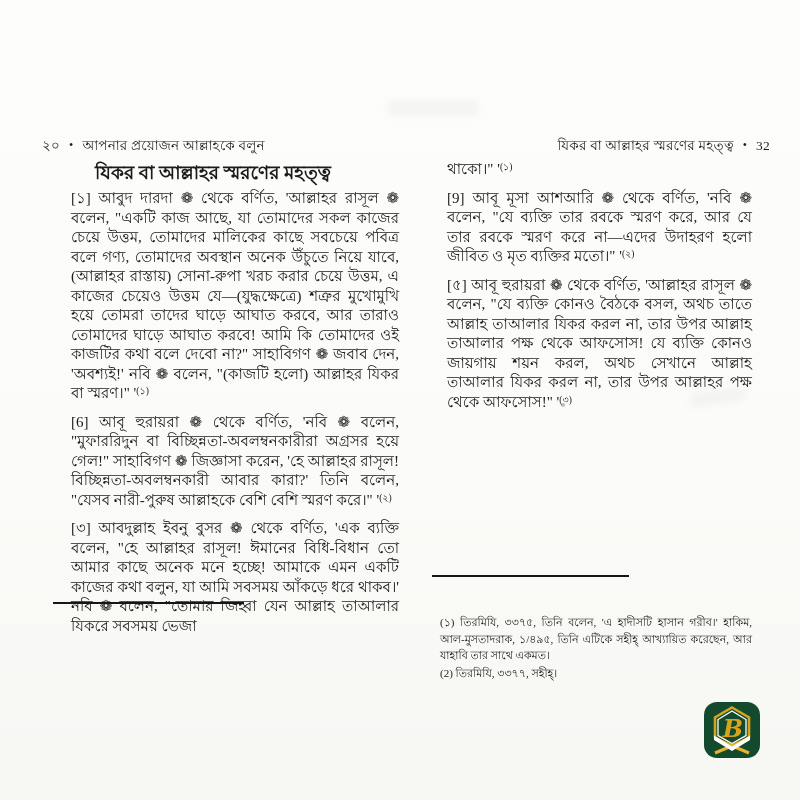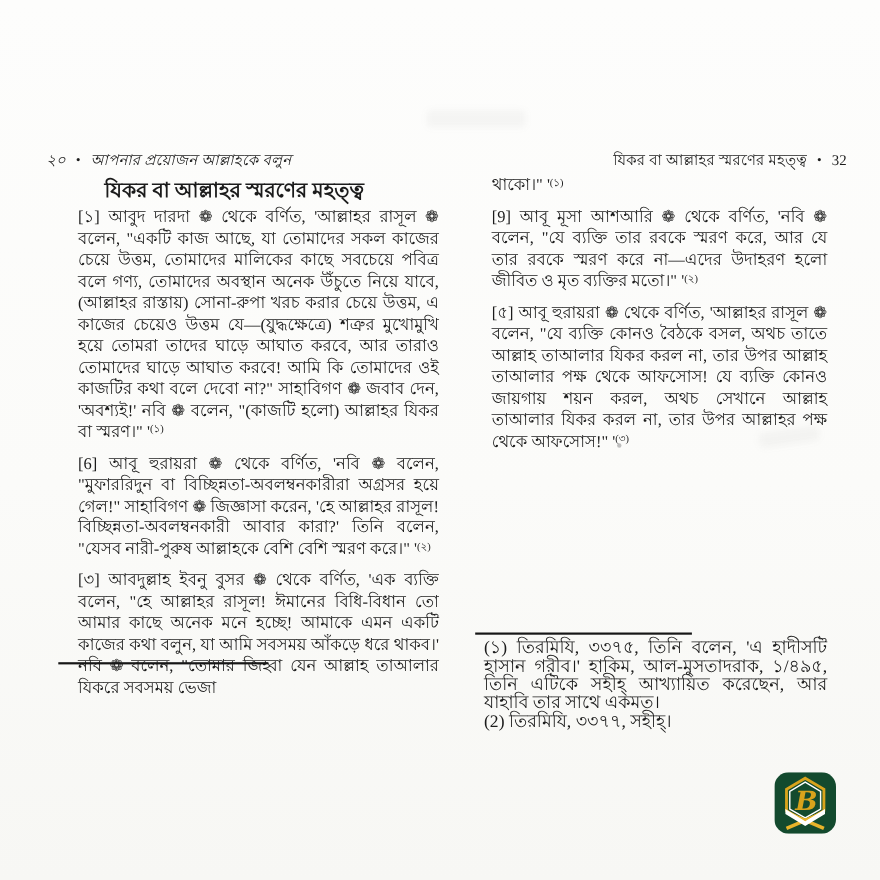--- a/index.html
+++ b/index.html
@@ -12,40 +12,40 @@
   .scan{
     position:absolute;inset:0;
     background:linear-gradient(180deg,#fdfdfc 0%,#fbfbf9 55%,#f7f7f4 100%);
   }
   .ghost{position:absolute;background:rgba(90,90,100,0.05);filter:blur(3px);border-radius:4px;}
   .dot-artifact{position:absolute;width:4px;height:4px;border-radius:50%;background:#bfbfbf;}
 
   
   .running-head{position:absolute;top:135px;font-size:13.5px;letter-spacing:.2px;white-space:nowrap;}
   .running-head .sep{display:inline-block;margin:0 9px;font-size:12px;transform:translateY(-1px);}
-  .head-left{left:42px;font-style:italic;}
+  .head-left{left:42px;}
   .head-right{left:447px;width:323px;text-align:right;}
 
   
   .section-title{
     position:absolute;left:43px;top:159px;width:340px;text-align:center;
     font-weight:700;font-size:18.5px;
   }
   .body-col{position:absolute;font-size:15px;line-height:19.5px;text-align:justify;}
   .body-left{left:71px;top:189px;width:328px;}
   .body-right{left:447px;top:160px;width:305px;}
   .para{margin:0 0 9px 0;}
   .cont-line{margin:0 0 9px 0;text-align:left;}
   sup.ref{font-size:9.5px;line-height:0;vertical-align:4px;}
 
   
   .fn-rule{position:absolute;height:2px;background:#161616;}
   .fn-rule-left{left:53px;top:602px;width:191px;}
   .fn-rule-right{left:432px;top:575px;width:197px;}
-  .fn-block{position:absolute;font-size:16px;line-height:16.5px;text-align:justify;}
+  .fn-block{position:absolute;font-size:11px;line-height:16.5px;text-align:justify;margin-top:32px;}
   .fn-left{left:55px;top:609px;width:330px;}
   .fn-right{left:440px;top:582px;width:312px;}
   .fn-block p{margin:0 0 1px 0;}
 
   
   .logo{position:absolute;left:704px;top:702px;width:56px;height:56px;}
 </style>
 </head>
 <body>
 

